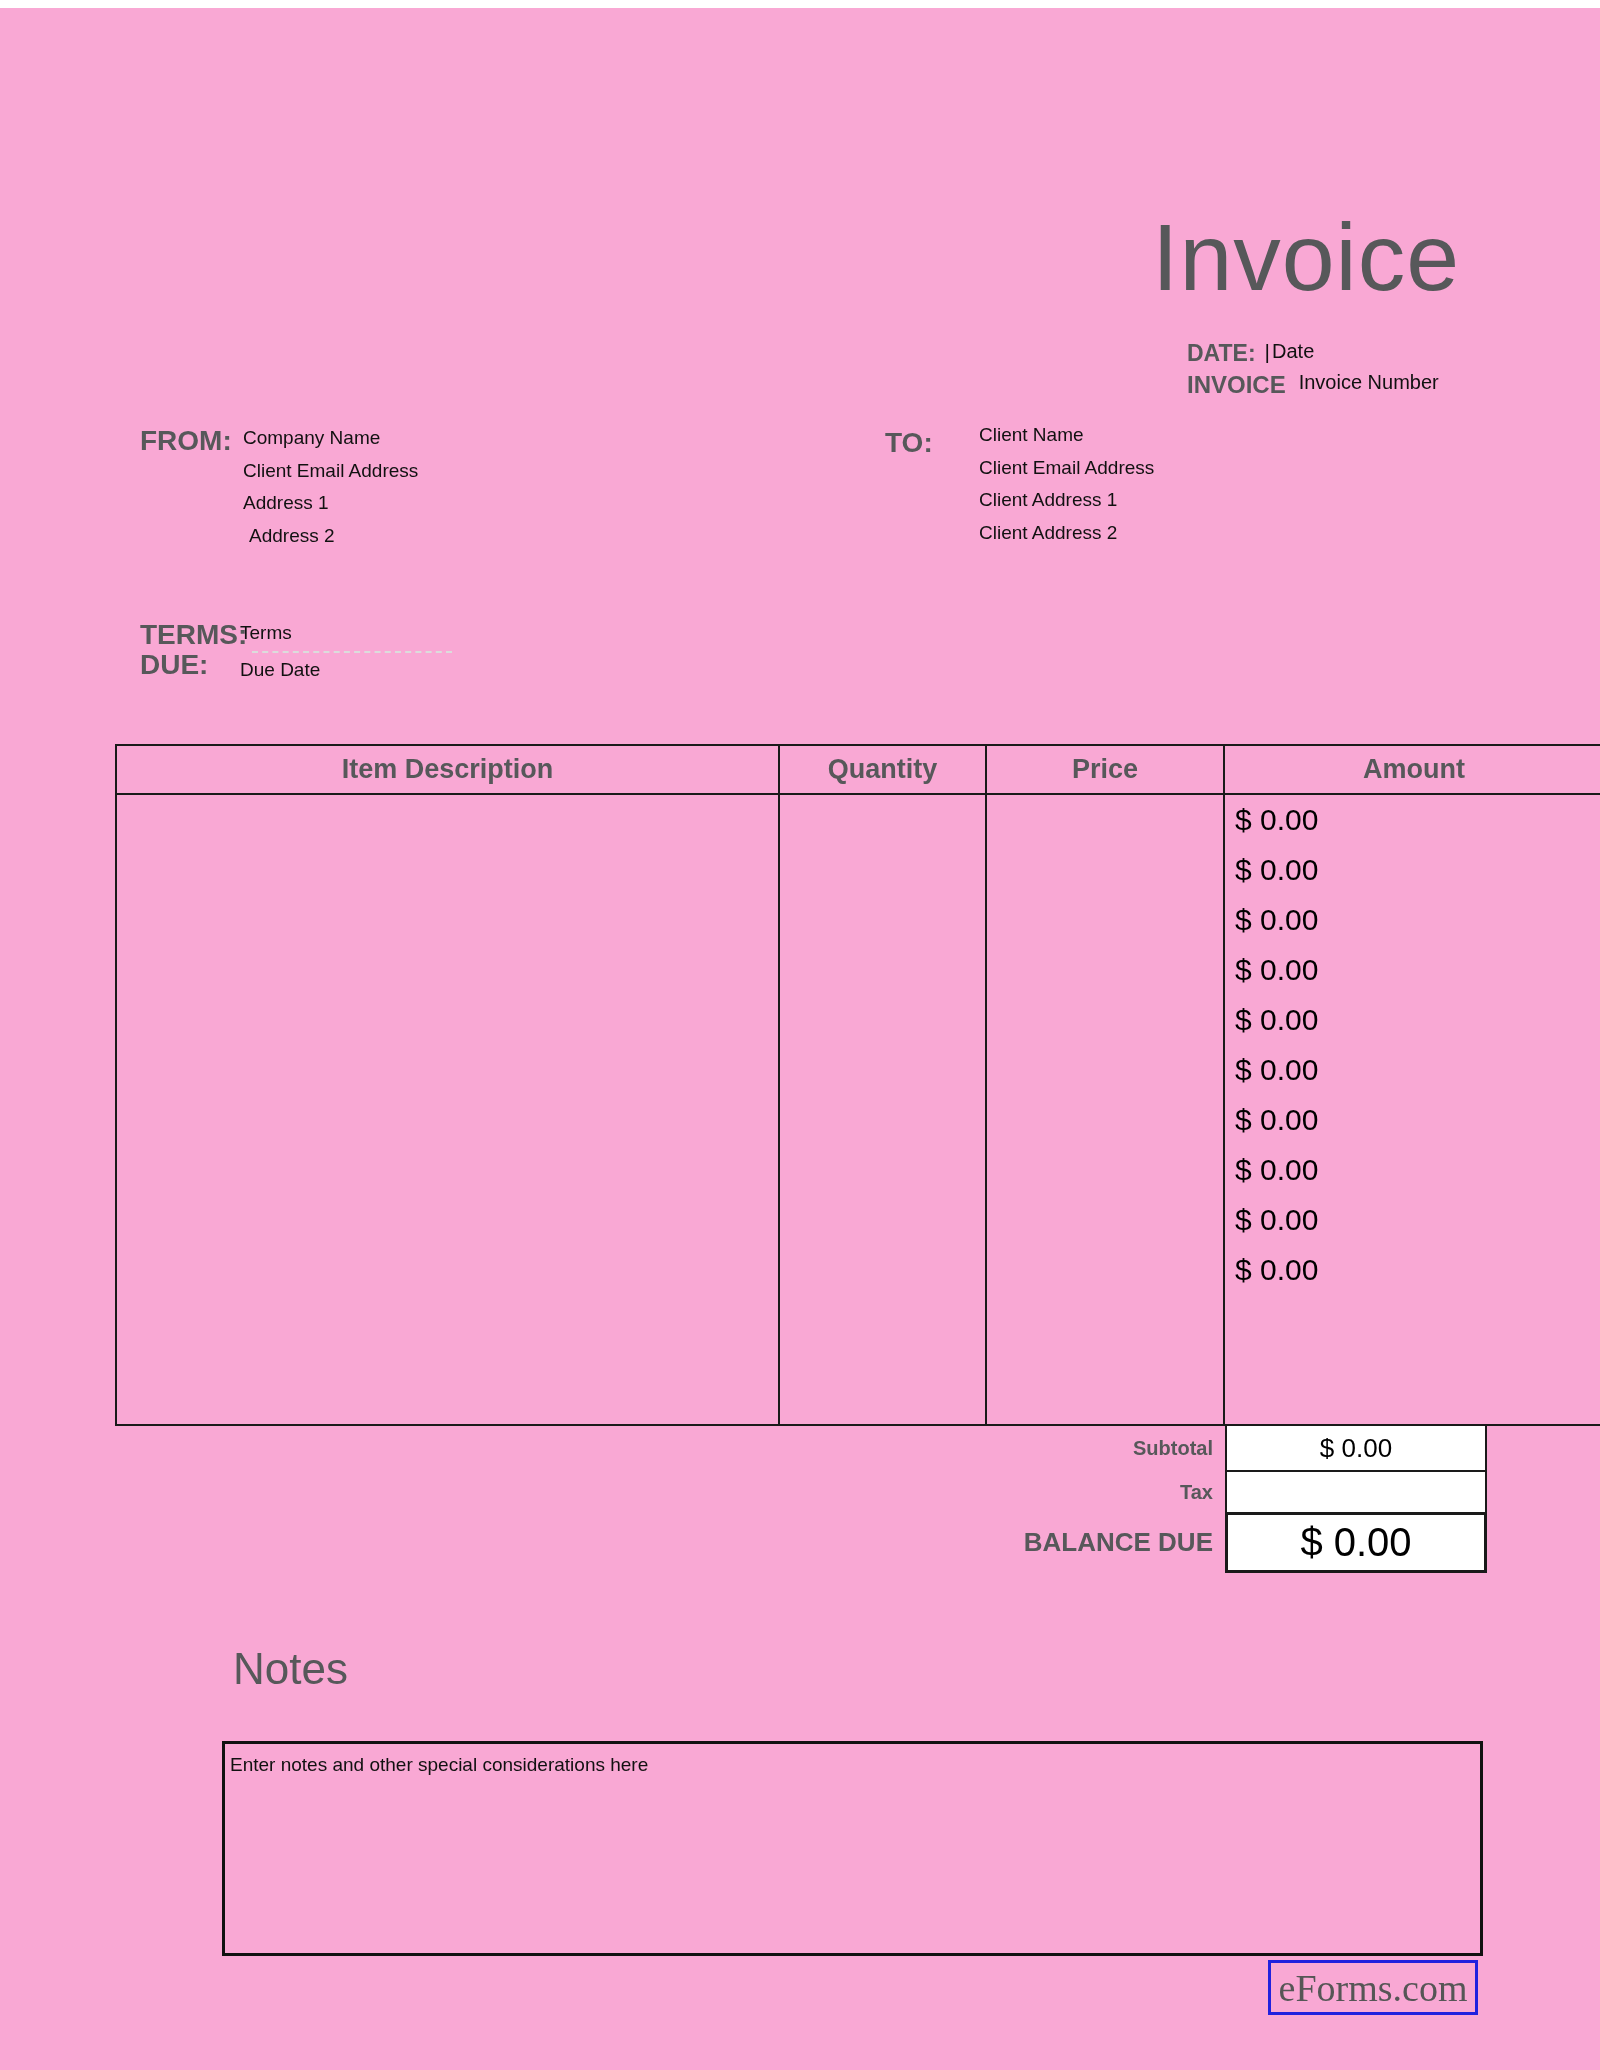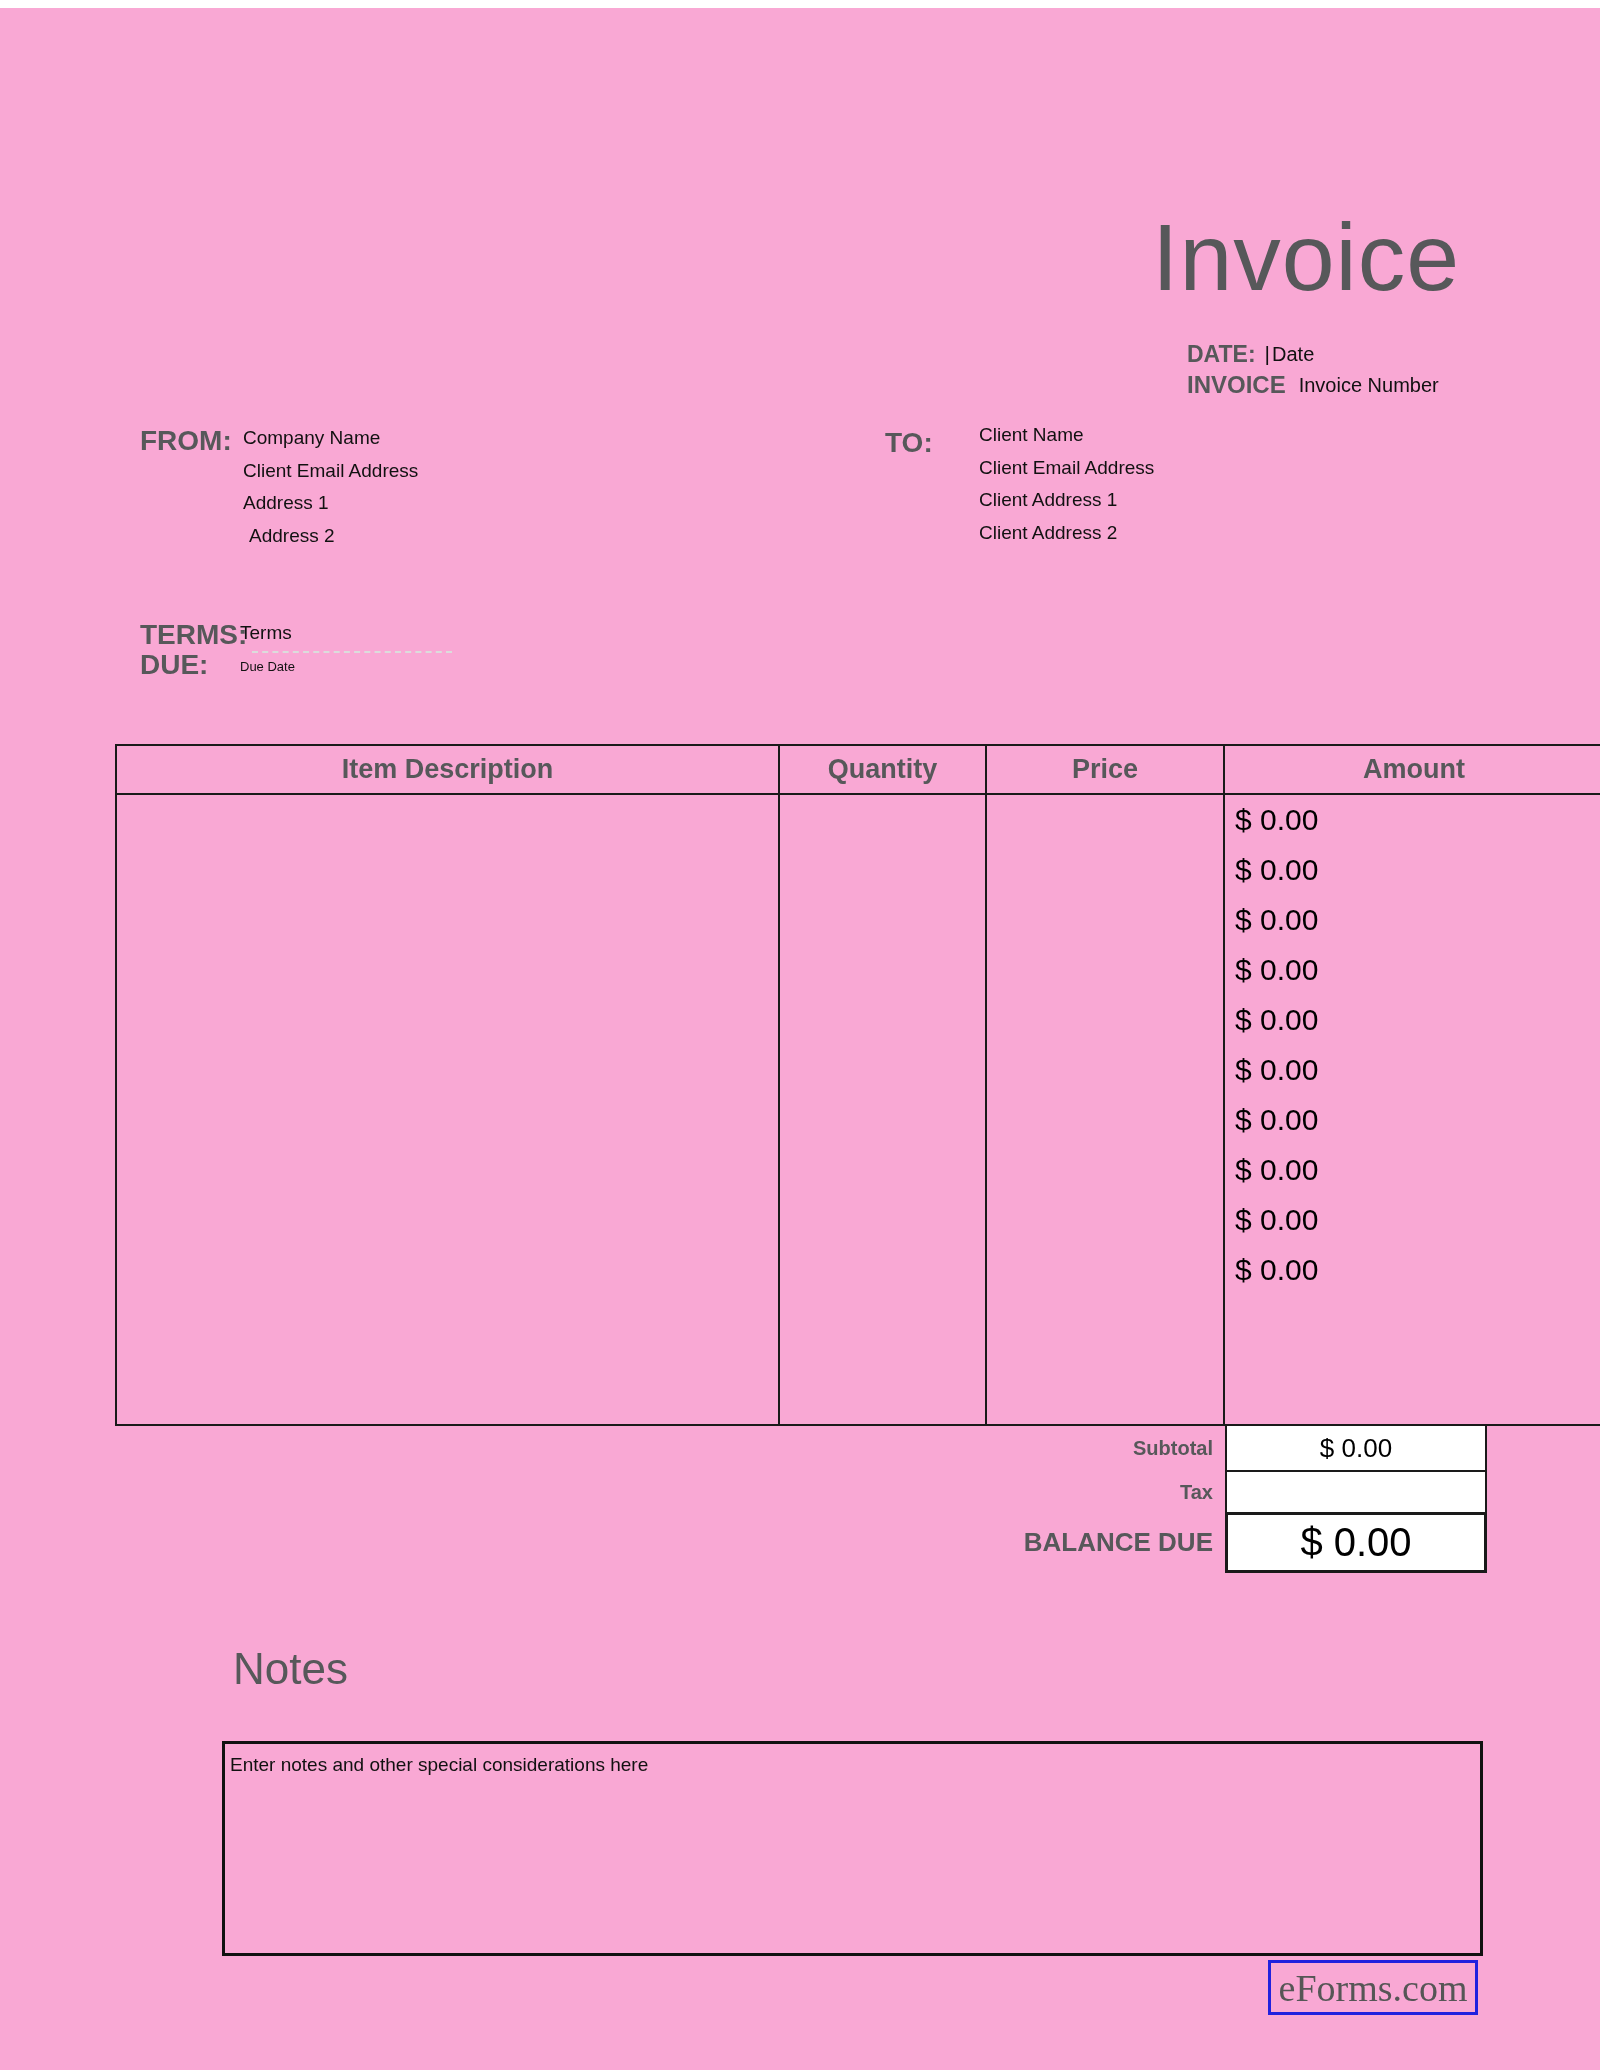--- a/index.html
+++ b/index.html
@@ -5,21 +5,21 @@
   html,body{margin:0;padding:0;background:#fff;}
   .page{position:relative;width:1600px;height:2070px;background:#f9a8d4;overflow:hidden;
         font-family:"Liberation Sans",sans-serif;color:#111;margin-top:8px;}
 
   
   .title{position:absolute;top:202px;right:140px;font-size:95px;line-height:95px;
          font-weight:300;color:#57585a;letter-spacing:1px;}
 
   
   .meta{position:absolute;left:1187px;top:332px;}
-  .meta-line{display:flex;align-items:center;height:28px;}
+  .meta-line{display:flex;align-items:flex-start;height:28px;}
   .meta-label{font-size:23px;font-weight:bold;color:#57585a;}
   .meta-label.inv{font-size:24px;}
   .cursor{font-size:21px;color:#111;margin-left:9px;font-weight:300;}
   .meta-value{font-size:20px;color:#111;}
   .meta-line .meta-value{margin-left:2px;}
   .meta-line.second{margin-top:3px;}
   .meta-line.second .meta-value{margin-left:13px;}
 
   
   .blk-label{position:absolute;font-size:28px;font-weight:bold;color:#57585a;}
@@ -28,21 +28,21 @@
   .addr{position:absolute;font-size:19px;color:#111;}
   .from-lines{left:243px;top:414px;}
   .to-lines{left:979px;top:411px;}
   .addr div{height:32.7px;line-height:32.7px;}
   .from-lines div:nth-child(4){padding-left:6px;}
 
   
   .terms-label{left:140px;top:611px;}
   .due-label{left:140px;top:641px;}
   .terms-value{position:absolute;left:240px;top:614px;font-size:19px;color:#111;}
-  .due-value{position:absolute;left:240px;top:651px;font-size:13px;color:#111;}
+  .due-value{position:absolute;left:240px;top:651px;font-size:19px;color:#111;}
   .dash-artifact{position:absolute;left:252px;top:643px;width:200px;height:0;
                  border-top:2px dashed #dcdcdc;}
 
   
   .inv-table{position:absolute;left:115px;top:736px;width:1492px;height:682px;
              box-sizing:border-box;border:2px solid #1a1a1a;display:grid;
              grid-template-rows:49px 1fr;grid-template-columns:663px 207px 238px 1fr;}
   .th{display:flex;align-items:center;justify-content:center;font-size:27px;
       font-weight:bold;color:#57585a;border-bottom:2px solid #1a1a1a;box-sizing:border-box;}
   .th:not(:last-of-type),.td:not(:last-of-type){border-right:2px solid #1a1a1a;}

